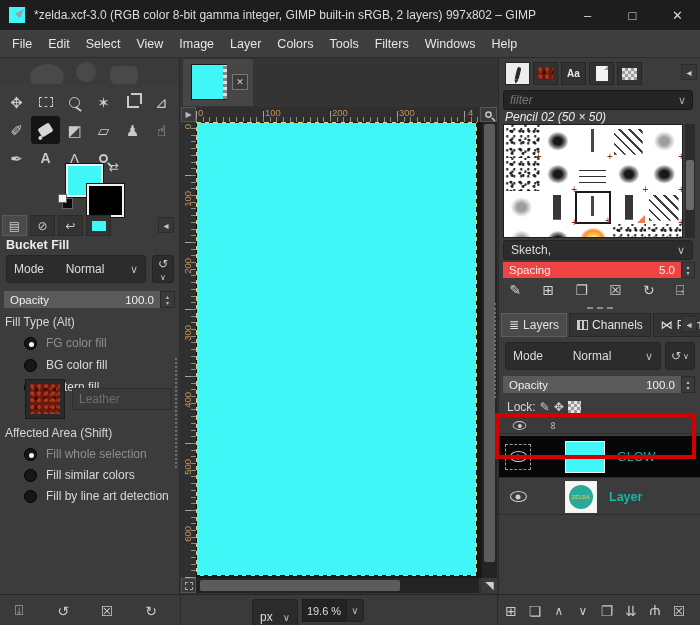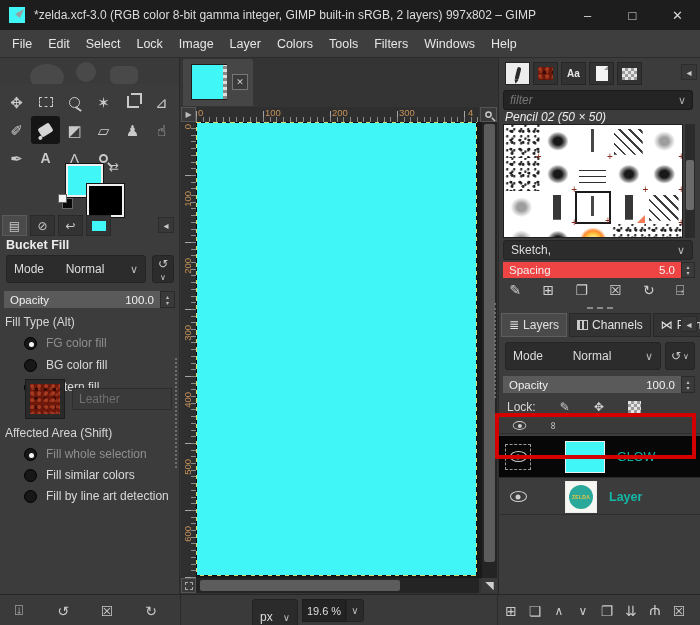--- a/index.html
+++ b/index.html
@@ -125,21 +125,21 @@
   .s8{background-image:repeating-linear-gradient(0deg,#303030 0 1.6px,transparent 1.6px 6px);background-size:76% 56%}
   .s9{background-image:linear-gradient(rgba(20,20,20,.85),rgba(20,20,20,.85));background-size:8px 75%;background-position:50% 50%}
   .bscroll{position:absolute;left:186px;top:66px;width:10px;height:114px;background:#2b2b2b}
   .bscroll .thumb{position:absolute;left:1px;top:36px;width:8px;height:50px;background:#6a6a6a;border-radius:2px}
   .handle{position:absolute;left:0;top:246px;width:202px;height:8px;display:flex;align-items:center;justify-content:center;gap:4px}
   .handle i{width:6px;height:2px;background:#8a8a8a;display:block}
   .dtabs{position:absolute;left:2px;top:255px;height:24px;display:flex;gap:2px}
   .dtab{height:24px;display:flex;align-items:center;gap:4px;padding:0 7px;background:#333;border:1px solid #282828;color:#e0e0e0;font-size:12px}
   .dtab.active{background:#4a4a4a;border-color:#5e5e5e}
   .vbars{width:11px;height:10px;border:1px solid #c9c9c9;background:repeating-linear-gradient(90deg,#c9c9c9 0 2px,transparent 2px 4.5px)}
-  .lockrow{position:absolute;left:8px;top:342px;display:flex;align-items:center;gap:24px;color:#d6d6d6}
+  .lockrow{position:absolute;left:8px;top:342px;display:flex;align-items:center;gap:4px;color:#d6d6d6}
   .eye{display:inline-block;width:17px;height:11px;border:1.5px solid #cfcfcf;border-radius:50%;position:relative}
   .eye::after{content:"";position:absolute;left:50%;top:50%;transform:translate(-50%,-50%);width:5px;height:5px;background:#cfcfcf;border-radius:50%}
   .lheader{position:absolute;left:0;top:338px;width:202px;height:18px;background:#3a3a3a;border-bottom:1px solid #2e2e2e;display:flex;align-items:center;gap:22px;padding-left:12px}
   .lheader .eye{transform:scale(.8)}
   .chainicon{display:inline-block;color:#c9c9c9;font-size:11px;transform:rotate(90deg)}
   .layerrow{position:absolute;left:0;width:202px;display:flex;align-items:center}
   .glowrow{top:357px;height:42px;background:#070707;border-bottom:1px solid #2a2a2a}
   .normrow{top:400px;height:36px;background:#3c3c3c;border-bottom:1px solid #2e2e2e}
   .eyebox{width:26px;height:26px;display:flex;align-items:center;justify-content:center;margin-left:6px}
   .eyebox.focus{border:1px dashed #9a9a9a}
@@ -173,21 +173,21 @@
       <div class="wbtn">–</div>
       <div class="wbtn">□</div>
       <div class="wbtn">✕</div>
     </div>
   </div>
 
   <div class="menubar">
     <span class="mitem">File</span>
     <span class="mitem">Edit</span>
     <span class="mitem">Select</span>
-    <span class="mitem">Lock</span>
+    <span class="mitem">View</span>
     <span class="mitem">Image</span>
     <span class="mitem">Layer</span>
     <span class="mitem">Colors</span>
     <span class="mitem">Tools</span>
     <span class="mitem">Filters</span>
     <span class="mitem">Windows</span>
     <span class="mitem">Help</span>
   </div>
 
   <div class="main">

